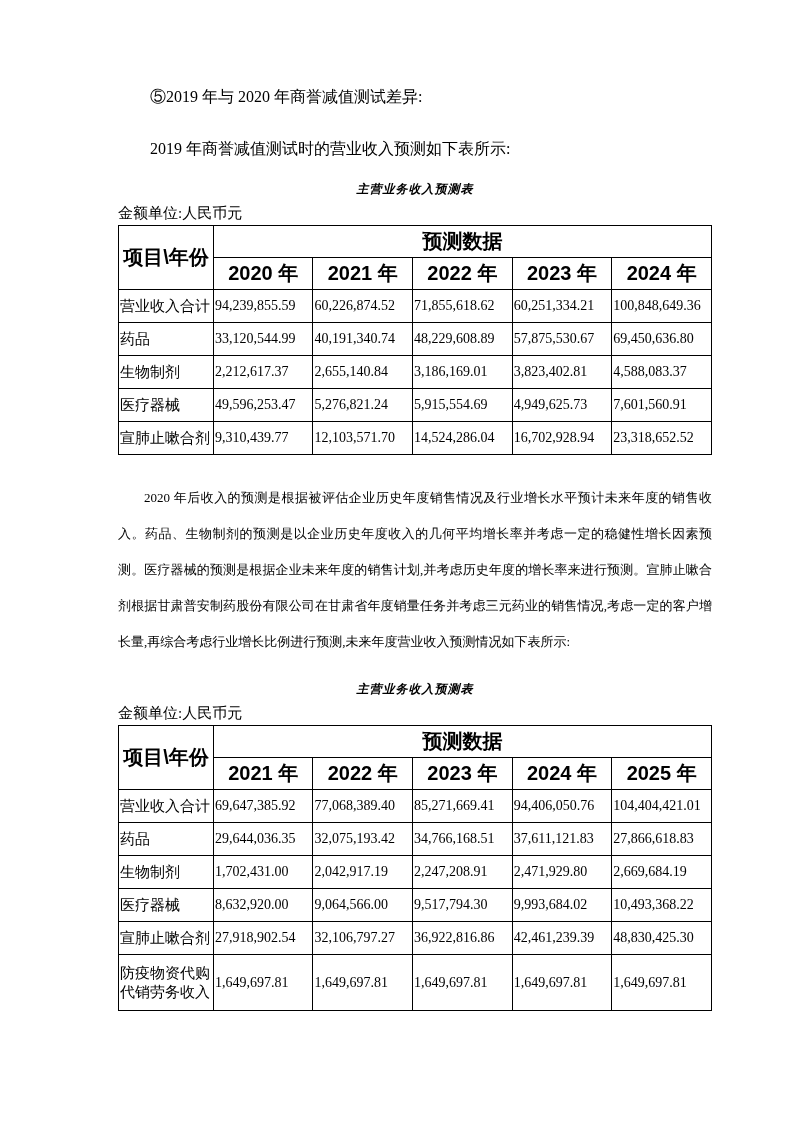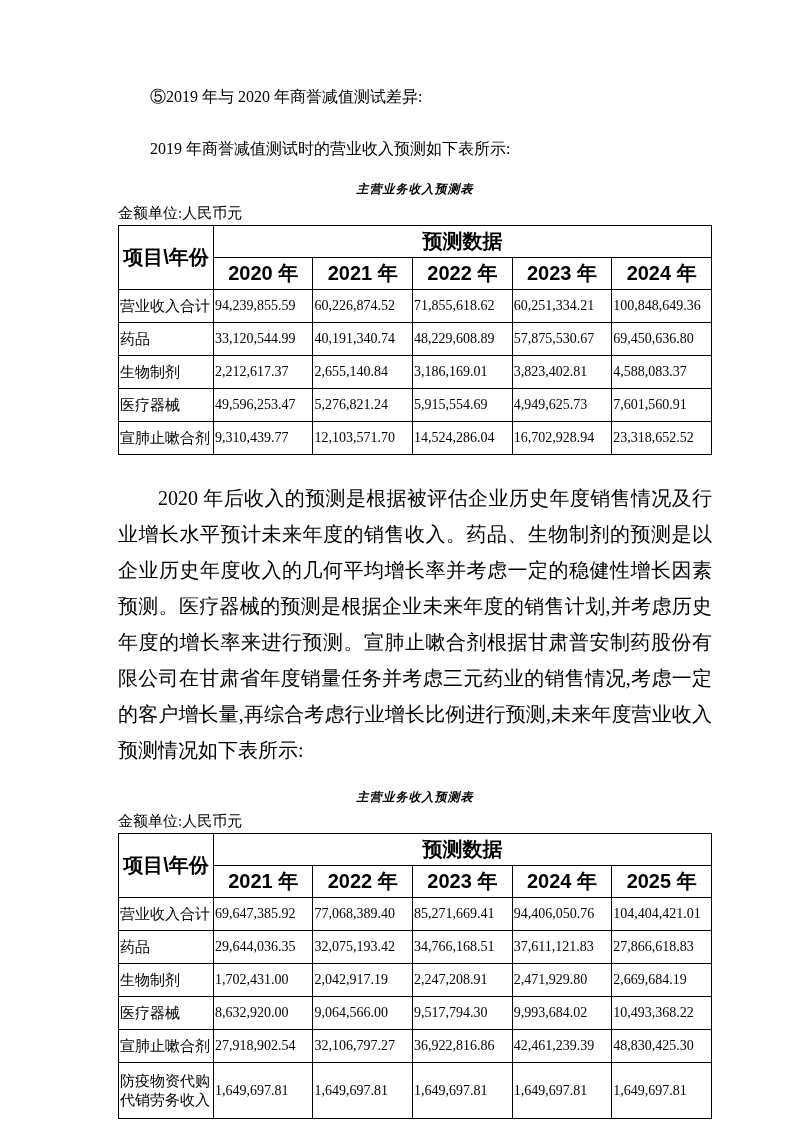--- a/index.html
+++ b/index.html
@@ -69,21 +69,21 @@
     padding: 0 2px 0 1px;
     height: 33px;
     white-space: nowrap;
   }
   tr.tall td { height: 56px; }
   .body-para {
     margin: 25px 0 0 0;
     text-indent: 2em;
     text-align: justify;
     line-height: 36px;
-    font-size: 20px;
+    font-size: 13px;
   }
 </style>
 </head>
 <body>
 
 <div class="page">
 
   <p class="intro-line">⑤2019 年与 2020 年商誉减值测试差异:</p>
   <p class="intro-line second">2019 年商誉减值测试时的营业收入预测如下表所示:</p>
 

